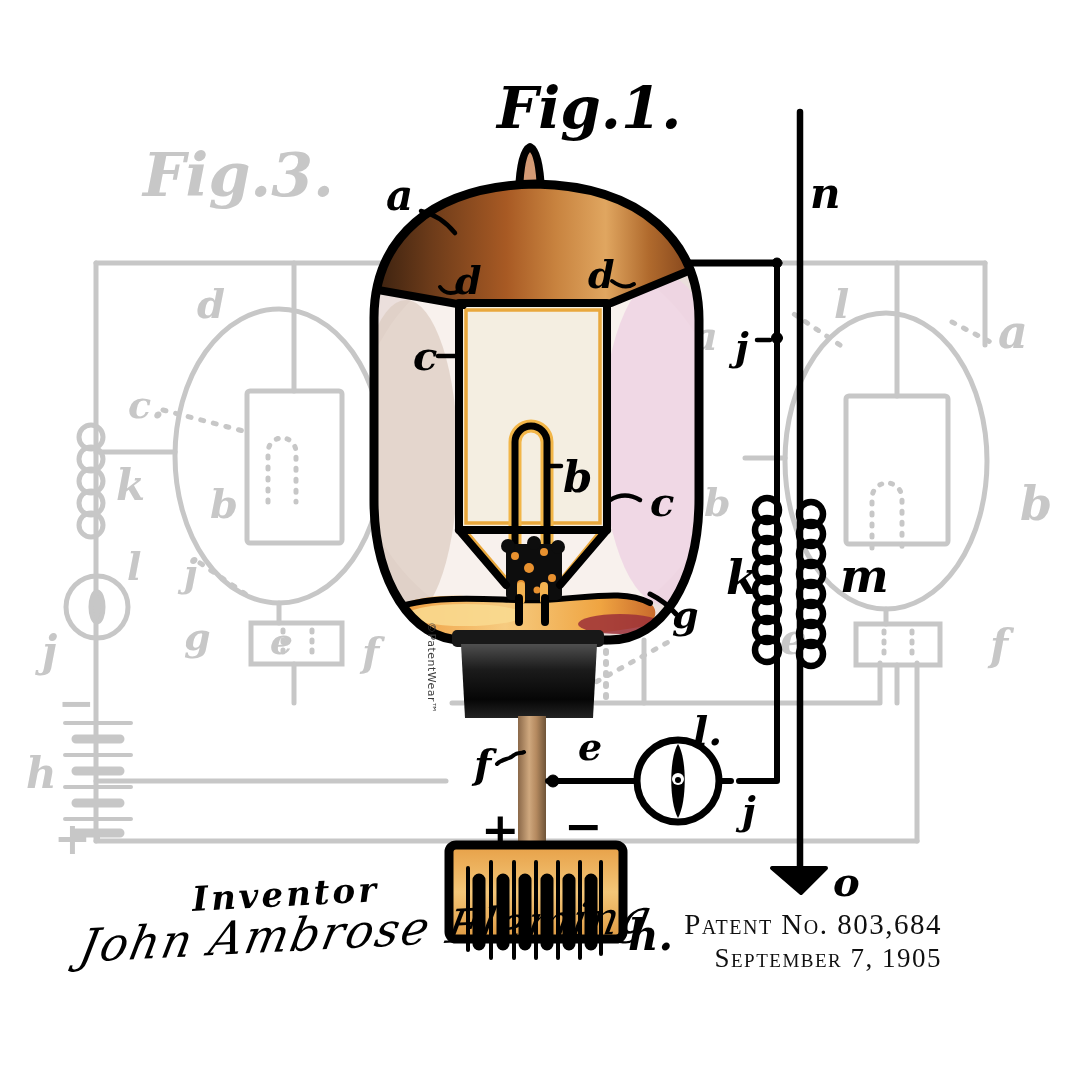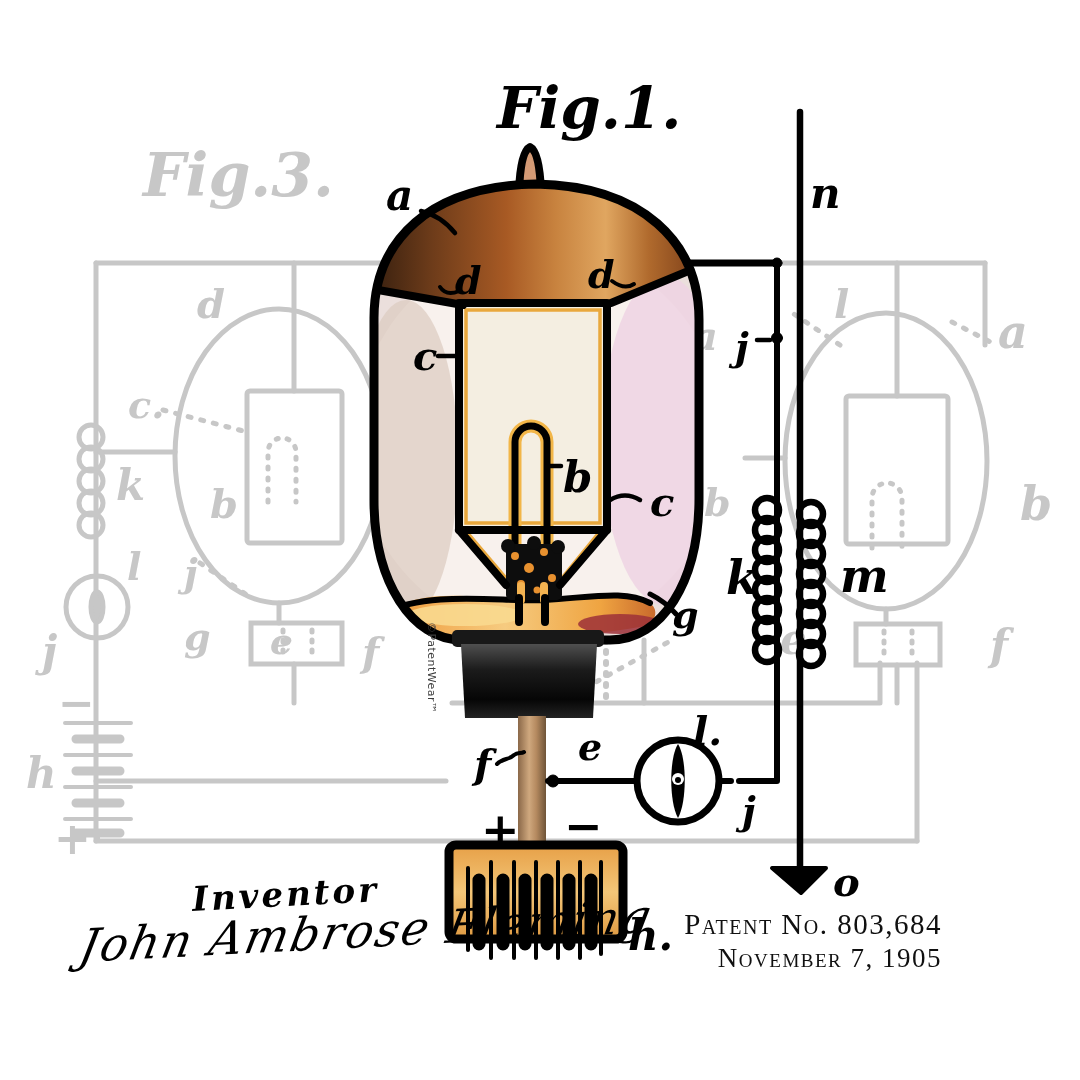--- a/index.html
+++ b/index.html
@@ -260,17 +260,17 @@
         <text x="628" y="950" font-size="42" fill="#000000" class="fig-label">h.</text>
         <text x="481" y="846" font-size="46" fill="#000000" class="fig-label">+</text>
         <text x="564" y="842" font-size="46" fill="#000000" class="fig-label">−</text>
       </g>
 </svg>
 
 <div class="inventor">Inventor</div>
 <div class="signature">John Ambrose Fleming</div>
 <div class="patent-block">
   <div class="patent-line1">Patent No. 803,684</div>
-  <div class="patent-line2">November 7, 1905</div>
+  <div class="patent-line2">September 7, 1905</div>
 </div>
 <div class="watermark">©PatentWear™</div>
 
 </div>
 
 </body></html>

